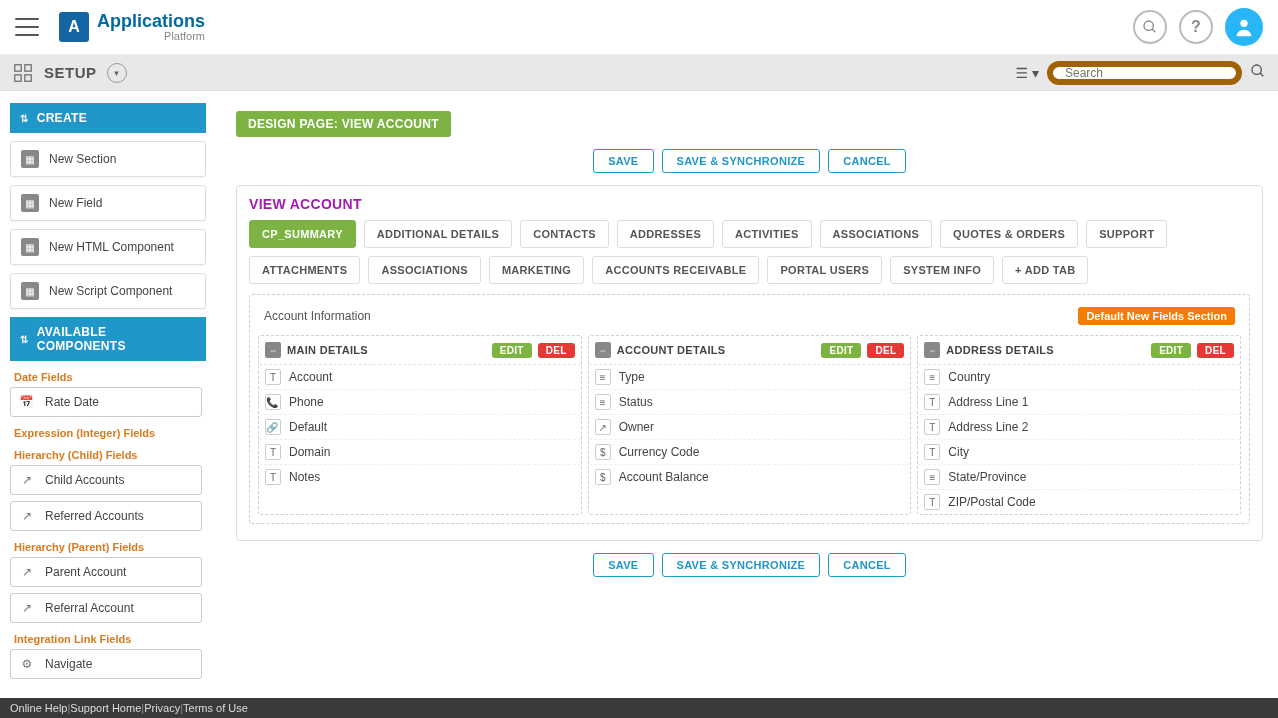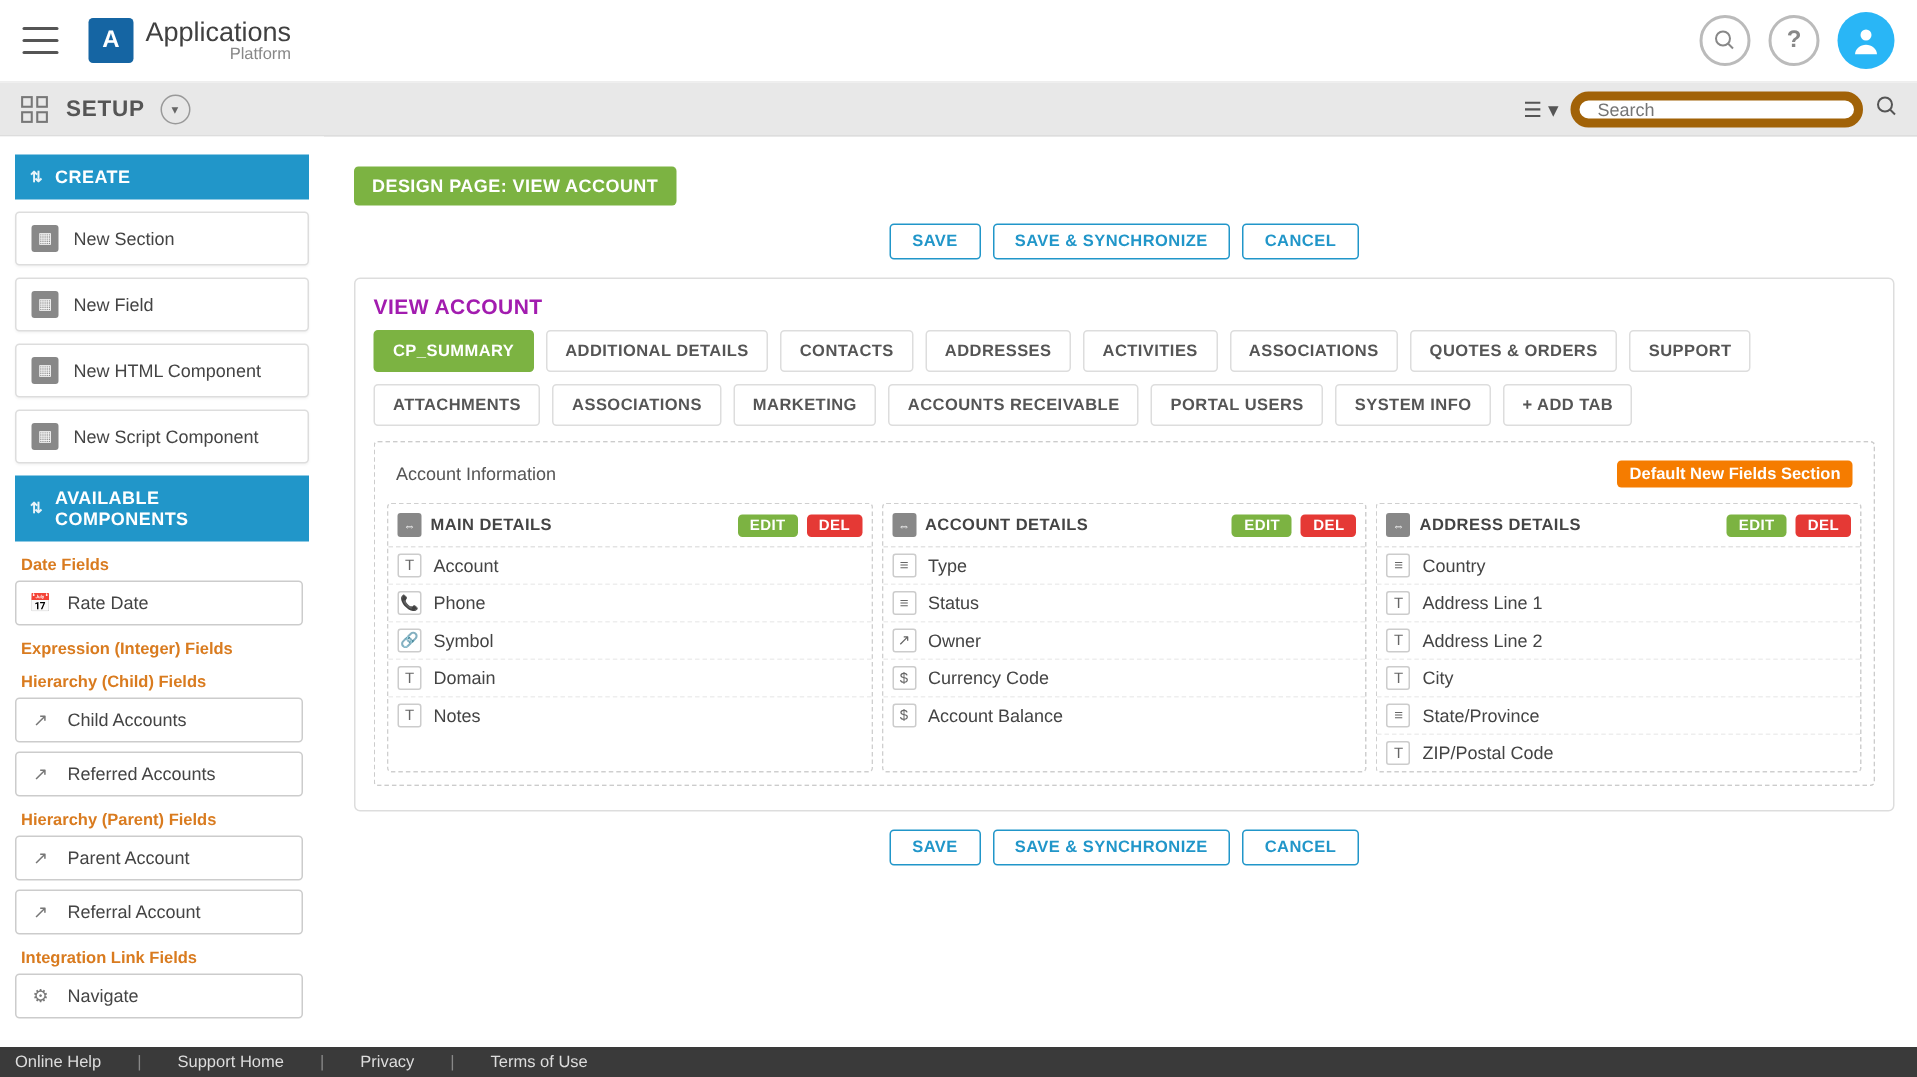--- a/index.html
+++ b/index.html
@@ -4,21 +4,21 @@
 <style>
   * { box-sizing: border-box; margin: 0; padding: 0; }
   body { font-family: "Segoe UI", Arial, sans-serif; font-size: 13px; color: #333; background: #fff; width: 1278px; height: 718px; overflow: hidden; position: relative; }
   
   
   .topbar { display: flex; align-items: center; height: 55px; padding: 0 15px; background: #fff; border-bottom: 1px solid #eee; }
   .hamburger { width: 24px; height: 18px; display: flex; flex-direction: column; justify-content: space-between; cursor: pointer; margin-right: 20px; }
   .hamburger span { height: 2px; background: #555; border-radius: 1px; }
   .logo { display: flex; align-items: center; gap: 8px; }
   .logo-mark { width: 30px; height: 30px; background: #1565a3; color: #fff; font-weight: bold; display: inline-flex; align-items: center; justify-content: center; font-size: 16px; border-radius: 3px; position: relative;}
-  .logo-text { color: #404040; font-size: 18px; font-weight: 400; line-height: 1; }
+  .logo-text { color: #0369a1; font-size: 18px; font-weight: 700; line-height: 1; }
   .logo-sub { color: #888; font-size: 11px; text-align: right; display: block; }
   .top-actions { margin-left: auto; display: flex; align-items: center; gap: 12px; }
   .circle-btn { width: 34px; height: 34px; border: 2px solid #bbb; border-radius: 50%; display: inline-flex; align-items: center; justify-content: center; color: #888; font-weight: bold; font-size: 16px; cursor:pointer; background:#fff;}
   .avatar { width: 38px; height: 38px; border-radius: 50%; background: #29b6f6; display:inline-flex; align-items:center; justify-content:center; }
   .avatar svg { width:22px; height:22px; fill:#fff; }
   .circle-btn svg { width:16px; height:16px; stroke:#888; fill:none; stroke-width:2;}
   
   
   .subbar { display:flex; align-items:center; height: 36px; background: #e8e8e8; padding: 0 12px; border-bottom:1px solid #ddd;}
   .subbar-left { display:flex; align-items:center; gap:10px;}
@@ -71,21 +71,21 @@
   .col-head .title { font-weight:700; font-size:11px; color:#444; letter-spacing:0.3px;}
   .col-head .actions { margin-left:auto; display:flex; gap:6px;}
   .mini-btn { font-size:10px; font-weight:700; color:#fff; padding:2px 8px; border-radius:3px; cursor:pointer; letter-spacing:0.3px;}
   .mini-edit { background:#7cb342;}
   .mini-del { background:#e53935;}
   .field-row { display:flex; align-items:center; gap:8px; padding:4px 6px; border-bottom:1px dashed #eee; font-size:12px; color:#444;}
   .field-row:last-child { border-bottom:none;}
   .fi { width:16px; height:16px; display:inline-flex; align-items:center; justify-content:center; font-size:10px; color:#666; border:1px solid #ccc; border-radius:2px;}
   
   
-  .footer { position:absolute; bottom:0; left:0; right:0; height:20px; background:#3a3a3a; color:#ddd; font-size:11px; display:flex; align-items:center; padding:0 10px; gap:24px;}
+  .footer { position:absolute; bottom:0; left:0; right:0; height:20px; background:#3a3a3a; color:#ddd; font-size:11px; display:flex; align-items:center; padding:0 10px; gap:0;}
   .footer a { color:#ddd; text-decoration:none; }
   .footer .sep { color:#888;}
 </style>
 </head>
 <body>
 
 <div class="topbar">
   <div class="hamburger">
       <span></span>
       <span></span>
@@ -250,21 +250,21 @@
               <div class="field-row">
                 <span class="fi">T</span>
                 <span>Account</span>
               </div>
               <div class="field-row">
                 <span class="fi">📞</span>
                 <span>Phone</span>
               </div>
               <div class="field-row">
                 <span class="fi">🔗</span>
-                <span>Symbol</span>
+                <span>Default</span>
               </div>
               <div class="field-row">
                 <span class="fi">T</span>
                 <span>Domain</span>
               </div>
               <div class="field-row">
                 <span class="fi">T</span>
                 <span>Notes</span>
               </div>
             </div>

